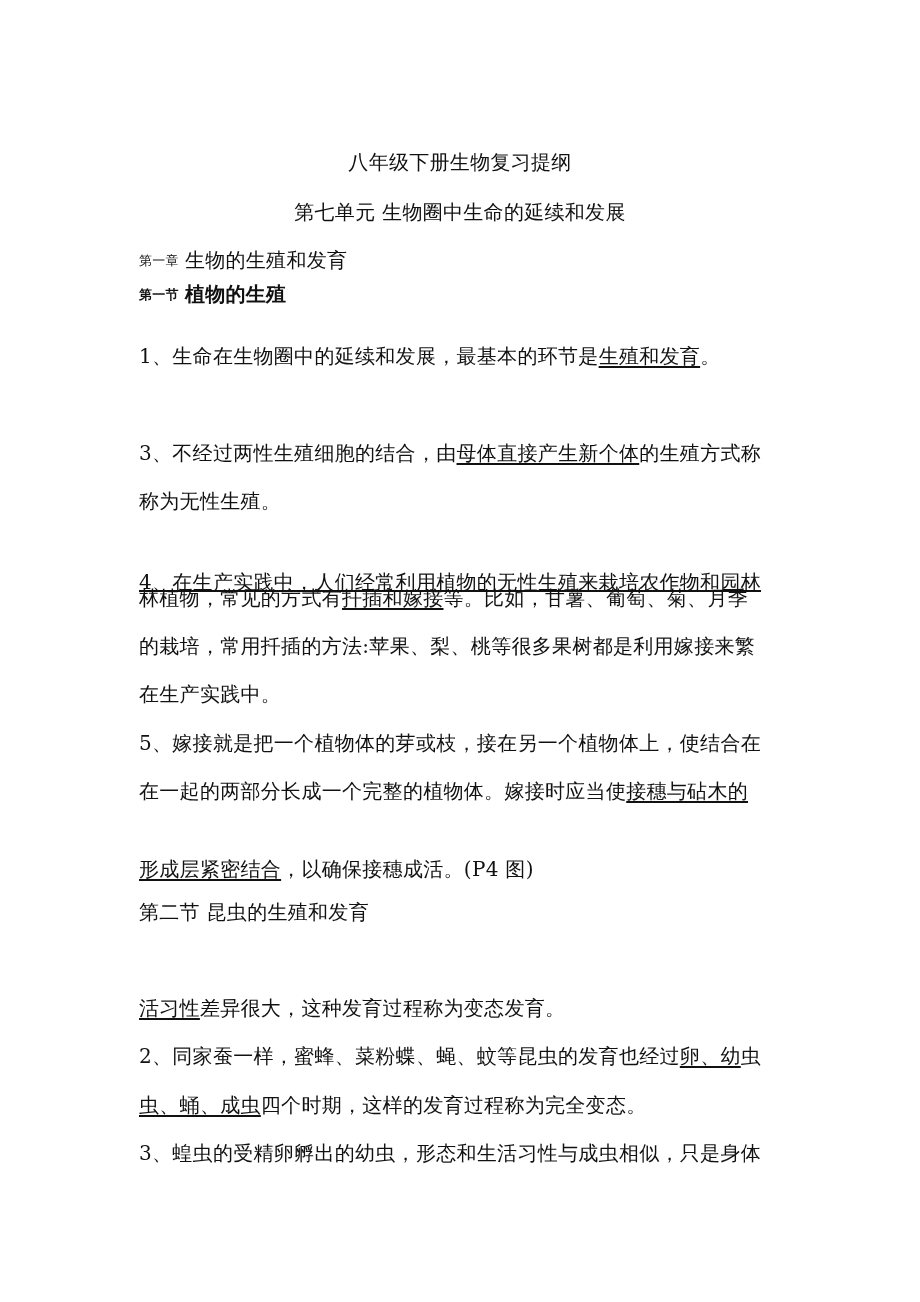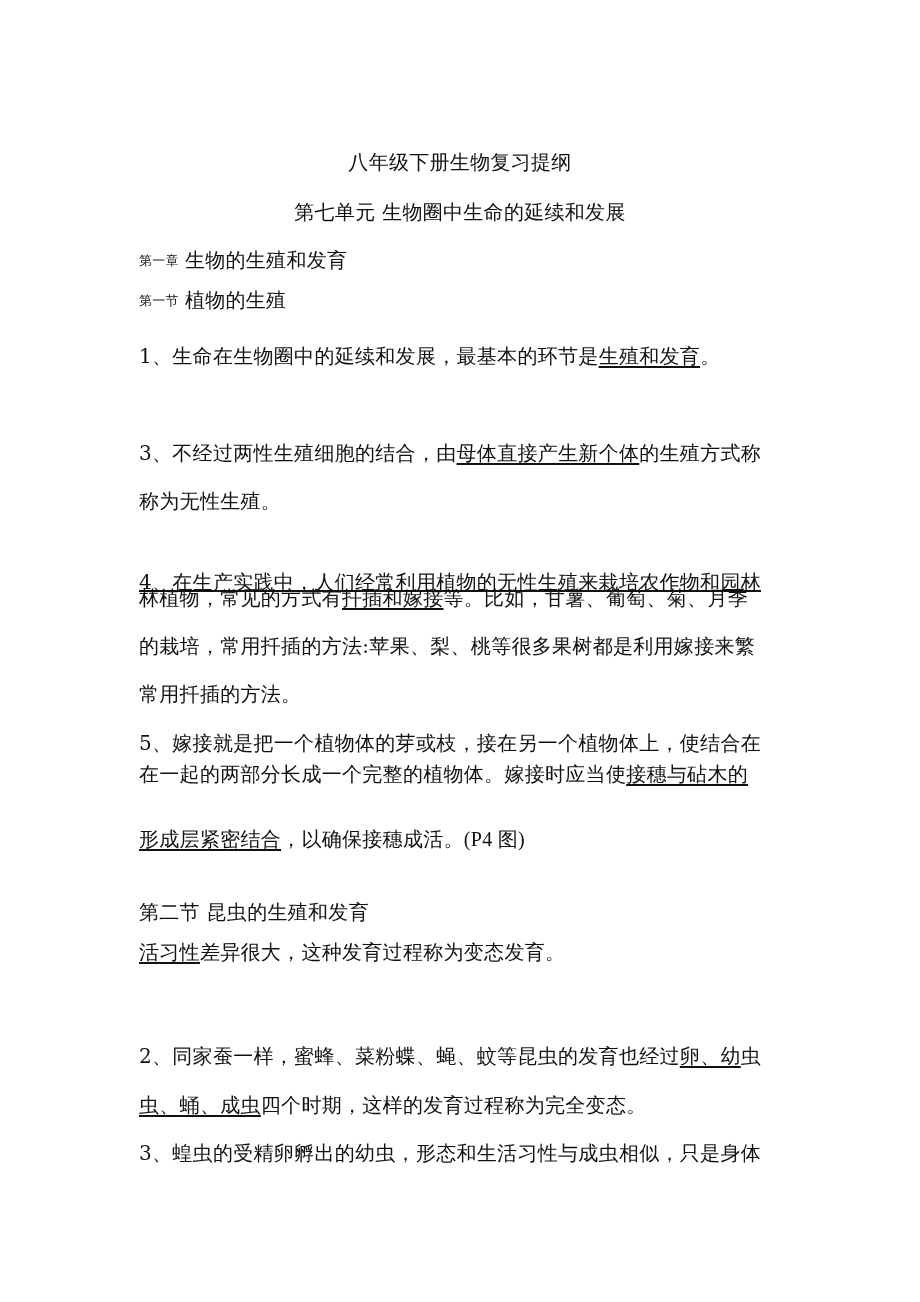--- a/index.html
+++ b/index.html
@@ -48,21 +48,21 @@
 
 <div class="page">
 
   <div class="line center" style="top:150px;">八年级下册生物复习提纲</div>
   <div class="line center" style="top:200px;">第七单元  生物圈中生命的延续和发展</div>
 
   <div class="line" style="top:248px;">
     <span class="small">第一章</span><span>生物的生殖和发育</span>
   </div>
 
-  <div class="line" style="top:288px;">
+  <div class="line" style="top:282px;font-weight:bold;">
     <span class="small">第一节</span><span>植物的生殖</span>
   </div>
 
   <div class="line" style="top:344px;text-align:center;">
     <span>1、生命在生物圈中的延续和发展，最基本的环节是</span><u>生殖和发育</u><span>。</span>
   </div>
 
 
   <div class="line" style="top:441px;">
     <span>3、不经过两性生殖细胞的结合，由</span><u>母体直接产生新个体</u><span>的生殖方式称</span>
@@ -74,36 +74,36 @@
   <div class="line" style="top:570px;text-decoration:underline;">
     <span>4、在生产实践中，人们经常利用植物的无性生殖来栽培农作物和园林</span>
   </div>
   <div class="line" style="top:634px;">
     <span>的栽培，常用扦插的方法:苹果、梨、桃等很多果树都是利用嫁接来繁</span>
   </div>
   <div class="line" style="top:586px;">
     <span>林植物，常见的方式有</span><u>扦插和嫁接</u><span>等。比如，甘薯、葡萄、菊、月季</span>
   </div>
   <div class="line" style="top:682px;">
-    <span>常用扦插的方法。</span>
+    <span>在生产实践中。</span>
   </div>
 
   <div class="line" style="top:731px;">
     <span>5、嫁接就是把一个植物体的芽或枝，接在另一个植物体上，使结合在</span>
   </div>
-  <div class="line" style="top:762px;text-align:center;">
+  <div class="line" style="top:779px;text-align:center;">
     <span>在一起的两部分长成一个完整的植物体。嫁接时应当使</span><u>接穗与砧木的</u>
   </div>
-  <div class="line" style="top:827px;font-family:Liberation Serif, serif;">
+  <div class="line" style="top:857px;">
     <u>形成层紧密结合</u><span>，以确保接穗成活。(P4 图)</span>
   </div>
 
   <div class="line" style="top:900px;">第二节  昆虫的生殖和发育</div>
 
-  <div class="line" style="top:940px;text-align:right;">
+  <div class="line" style="top:996px;text-align:right;">
     <u>活习性</u><span>差异很大，这种发育过程称为变态发育。</span>
   </div>
 
   <div class="line" style="top:1044px;">
     <span>2、同家蚕一样，蜜蜂、菜粉蝶、蝇、蚊等昆虫的发育也经过</span><u>卵、幼</u><span>虫</span>
   </div>
   <div class="line" style="top:1093px;">
     <u>虫、蛹、成虫</u><span>四个时期，这样的发育过程称为完全变态。</span>
   </div>
 

